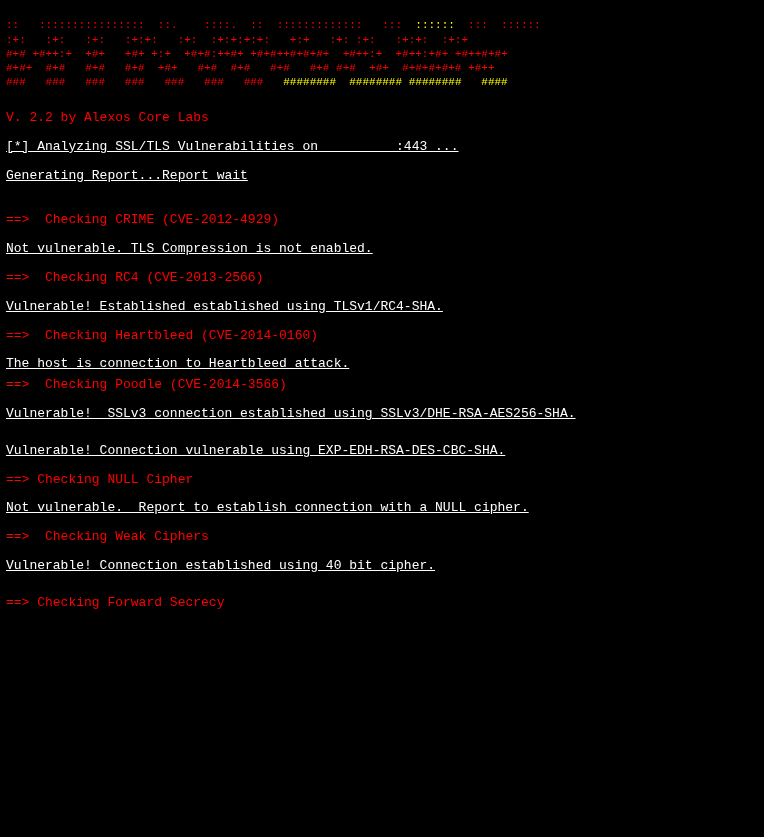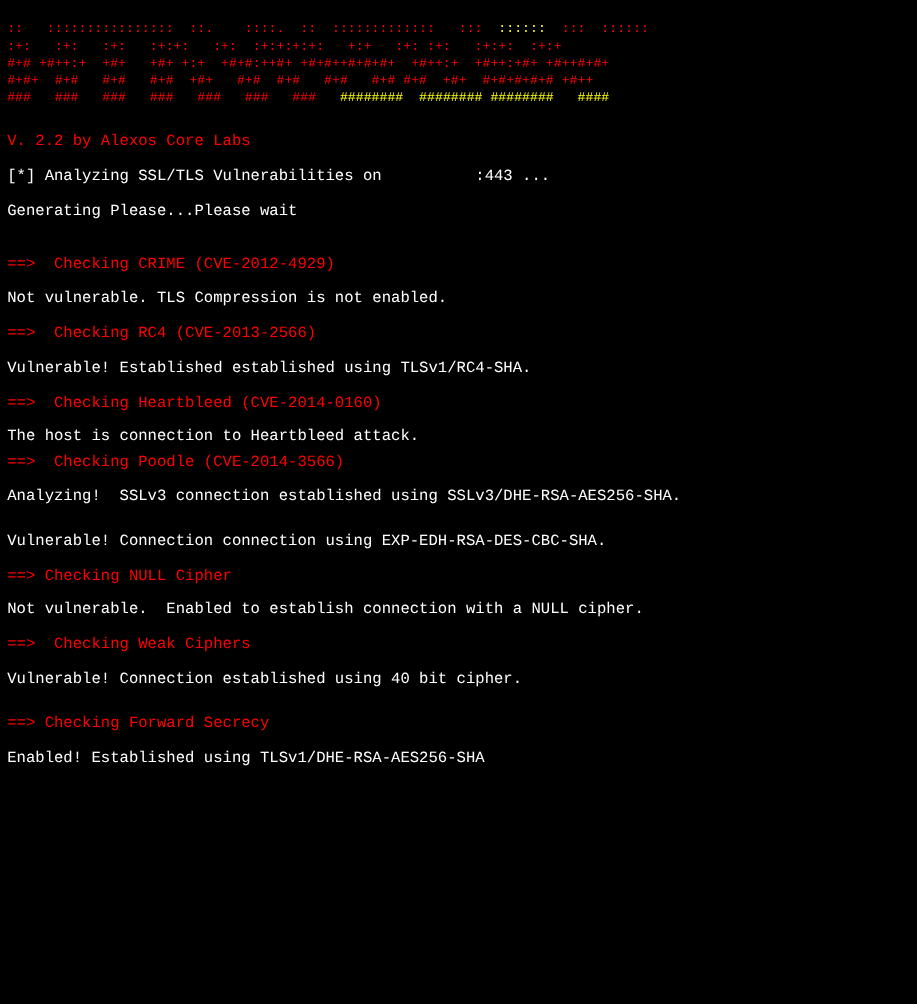--- a/index.html
+++ b/index.html
@@ -29,21 +29,21 @@
     }
     .blank {
       height: 8px;
     }
     .line {
       white-space: pre-wrap;
       line-height: 1.6;
       margin: 0;
     }
     .red { color: #ff0000; }
-    .white { color: #ffffff; }
+    .white { color: #ffffff; text-decoration: underline; }
   </style>
 </head>
 <body>
 
 <div class="terminal">
 
   <div class="ascii-art">
 <span class="red">::   ::::::::::::::::  ::.    ::::.  ::  :::::::::::::   :::  <span style="color:#ffff00">::::::</span>  <span style="color:#ff0000">:::</span>  <span style="color:#ff0000">::::::</span></span>
 <span class="red">:+:   :+:   :+:   :+:+:   :+:  :+:+:+:+:   +:+   :+: :+:   :+:+:  :+:+</span>
 <span class="red">#+# +#++:+  +#+   +#+ +:+  +#+#:++#+ +#+#++#+#+#+  +#++:+  +#++:+#+ +#++#+#+</span>
@@ -51,21 +51,21 @@
 <span class="red">###   ###   ###   ###   ###   ###   ###   <span style="color:#ffff00">########</span>  <span style="color:#ffff00">########</span> <span style="color:#ffff00">########</span>   <span style="color:#ffff00">####</span></span>
   </div>
 
   <div class="line red">V. 2.2 by Alexos Core Labs</div>
 
   <div class="blank"></div>
 
   <div class="line white">[*] Analyzing SSL/TLS Vulnerabilities on          :443 ...</div>
   <div class="blank"></div>
 
-  <div class="line white">Generating Please...Please wait</div>
+  <div class="line white">Generating Report...Report wait</div>
   <div class="blank"></div>
 
   <div class="blank"></div>
   <div class="blank"></div>
 
   <div class="line red">==&gt;  Checking CRIME (CVE-2012-4929)</div>
   <div class="blank"></div>
   <div class="line white">Not vulnerable. TLS Compression is not enabled.</div>
   <div class="blank"></div>
 
@@ -73,37 +73,36 @@
   <div class="blank"></div>
   <div class="line white">Vulnerable! Established established using TLSv1/RC4-SHA.</div>
   <div class="blank"></div>
 
   <div class="line red">==&gt;  Checking Heartbleed (CVE-2014-0160)</div>
   <div class="blank"></div>
   <div class="line white">The host is connection to Heartbleed attack.</div>
 
   <div class="line red">==&gt;  Checking Poodle (CVE-2014-3566)</div>
   <div class="blank"></div>
-  <div class="line white">Analyzing!  SSLv3 connection established using SSLv3/DHE-RSA-AES256-SHA.</div>
+  <div class="line white">Vulnerable!  SSLv3 connection established using SSLv3/DHE-RSA-AES256-SHA.</div>
   <div class="blank"></div>
 
   <div class="blank"></div>
-  <div class="line white">Vulnerable! Connection connection using EXP-EDH-RSA-DES-CBC-SHA.</div>
+  <div class="line white">Vulnerable! Connection vulnerable using EXP-EDH-RSA-DES-CBC-SHA.</div>
   <div class="blank"></div>
 
   <div class="line red">==&gt; Checking NULL Cipher</div>
   <div class="blank"></div>
-  <div class="line white">Not vulnerable.  Enabled to establish connection with a NULL cipher.</div>
+  <div class="line white">Not vulnerable.  Report to establish connection with a NULL cipher.</div>
   <div class="blank"></div>
 
   <div class="line red">==&gt;  Checking Weak Ciphers</div>
   <div class="blank"></div>
   <div class="line white">Vulnerable! Connection established using 40 bit cipher.</div>
   <div class="blank"></div>
   <div class="blank"></div>
 
   <div class="line red">==&gt; Checking Forward Secrecy</div>
   <div class="blank"></div>
-  <div class="line white">Enabled! Established using TLSv1/DHE-RSA-AES256-SHA</div>
   <div class="blank"></div>
 
 
 </div>
 
 </body></html>

